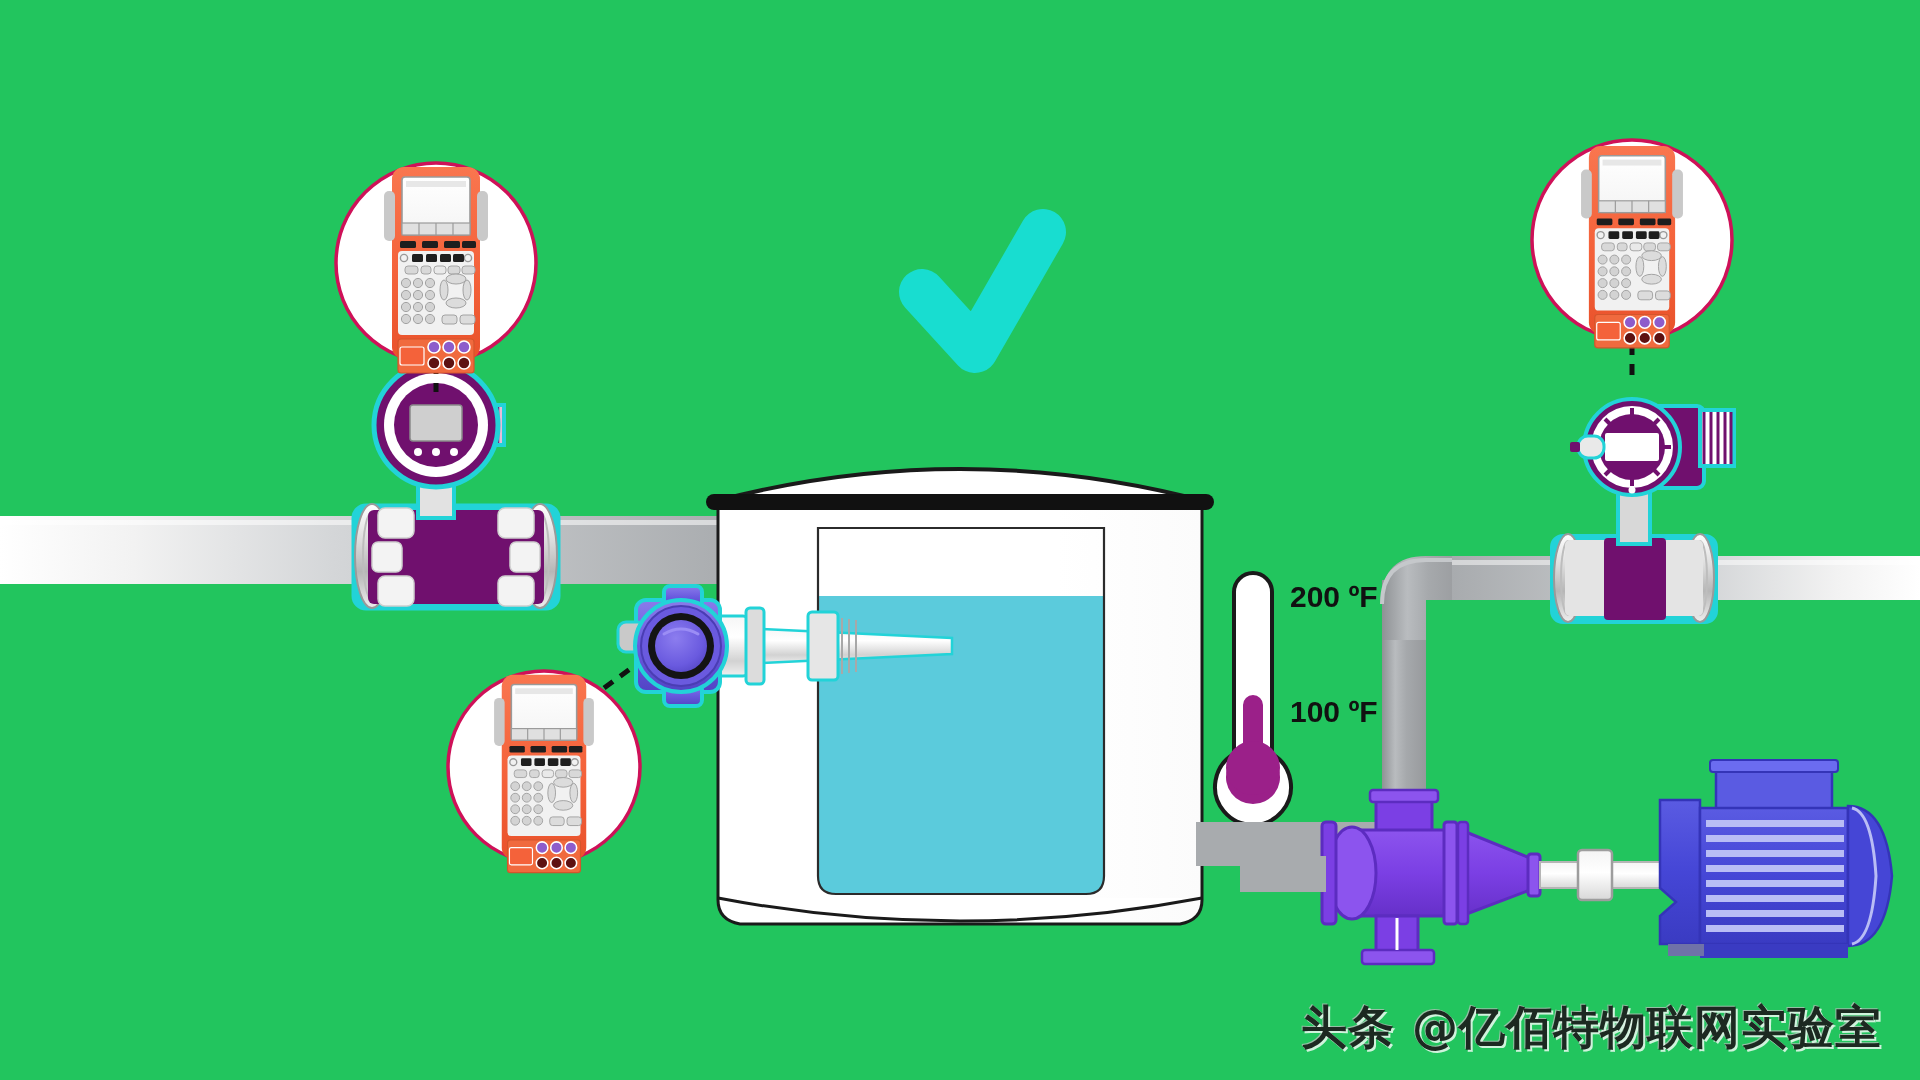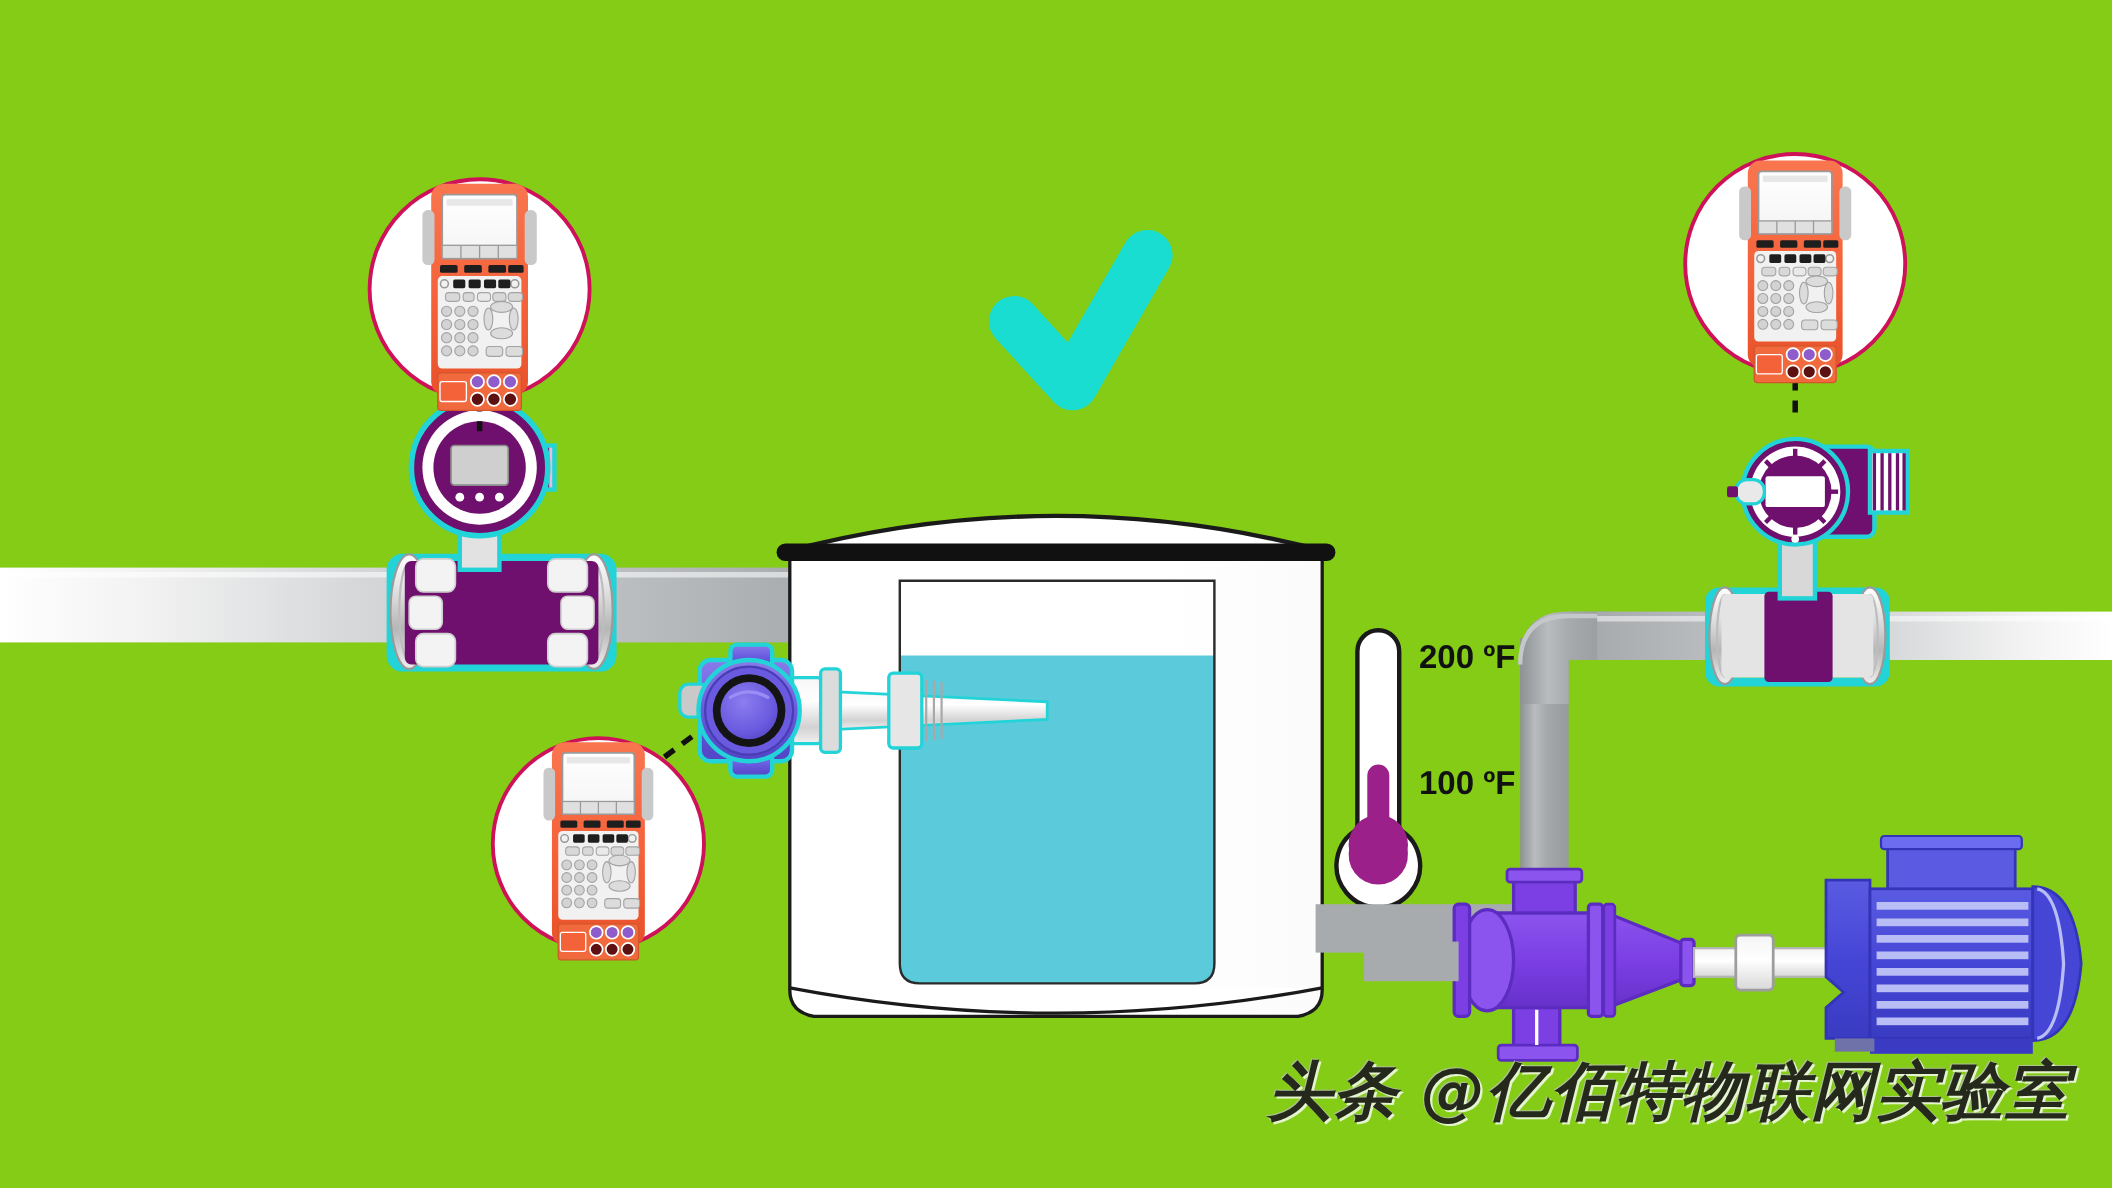--- a/index.html
+++ b/index.html
@@ -8,49 +8,48 @@
     padding: 0;
     background: #ffffff;
   }
   body {
     font-family: "Liberation Sans", sans-serif;
   }
   #stage {
     position: relative;
     width: 1920px;
     height: 1080px;
-    background: #84cc16;
+    background: #22c55e;
     overflow: hidden;
   }
   #scene {
     position: absolute;
     left: 0;
     top: 0;
     width: 1920px;
     height: 1080px;
   }
   .temp-label {
     font-family: "Liberation Sans", sans-serif;
     font-size: 30px;
     font-weight: 700;
     fill: #111111;
   }
   .watermark {
     position: absolute;
     right: 38px;
-    bottom: 48px;
+    bottom: 21px;
     font-family: "DejaVu Sans", sans-serif;
-    font-size: 58px;
+    font-size: 46px;
     font-weight: 700;
     color: #1c1c1c;
     letter-spacing: 1px;
     white-space: nowrap;
     text-shadow: 2px 2px 0 rgba(255,255,255,0.85), -1px -1px 0 rgba(190,190,190,0.8);
     opacity: 0.92;
-    font-style: italic;
   }
 </style>
 </head>
 <body>
 
 <div id="stage">
 
   <svg id="scene" viewBox="0 0 1920 1080" xmlns="http://www.w3.org/2000/svg">
 
     <defs>

